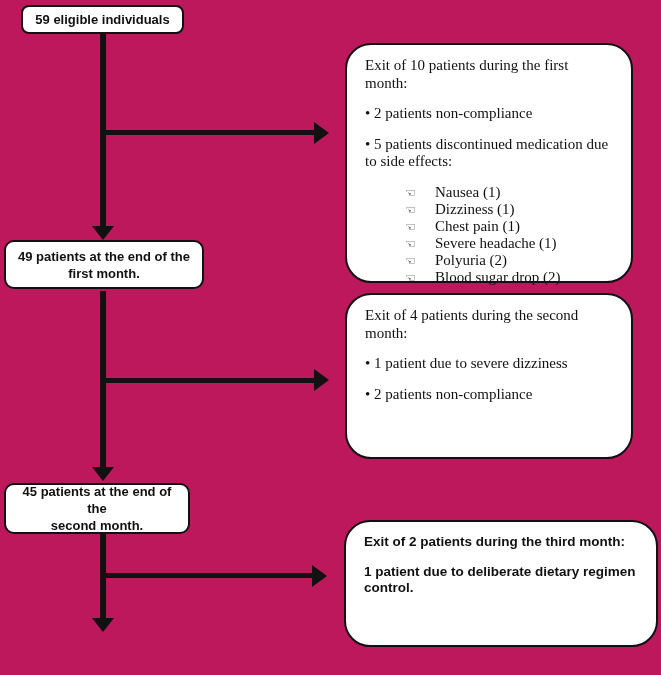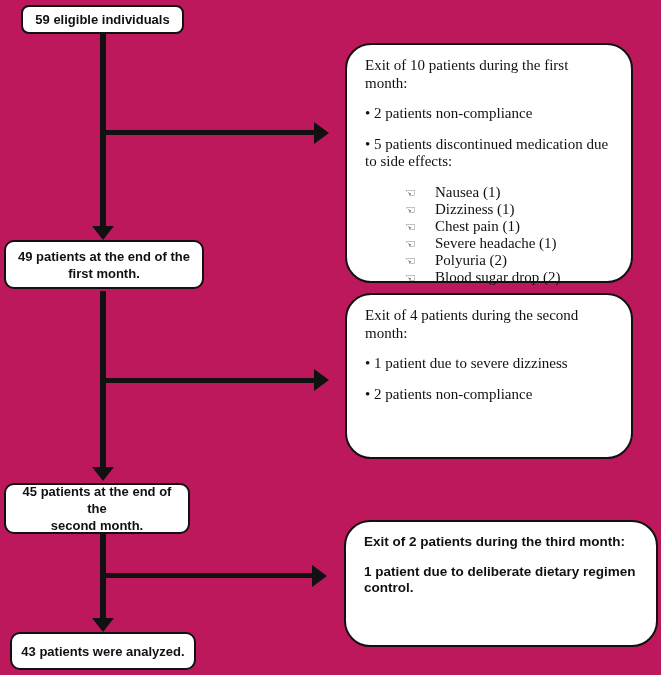--- a/index.html
+++ b/index.html
@@ -109,23 +109,20 @@
   <div class="node" id="node-month1">
     <span>49 patients at the end of the</span>
     <span>first month.</span>
   </div>
 
   <div class="node" id="node-month2">
     <span>45 patients at the end of the</span>
     <span>second month.</span>
   </div>
 
-  <div class="node" id="node-analyzed">
-    <span>43 patients were analyzed.</span>
-  </div>
 
   <div class="exit-box serif-box" id="exit1">
     <p>Exit of 10 patients during the first month:</p>
     <p>• 2 patients non-compliance</p>
     <p>• 5 patients discontinued medication due to side effects:</p>
     <div class="se-list">
       <div class="se-row">
         <span class="hand">☜</span>
         <span>Nausea (1)</span>
       </div>

